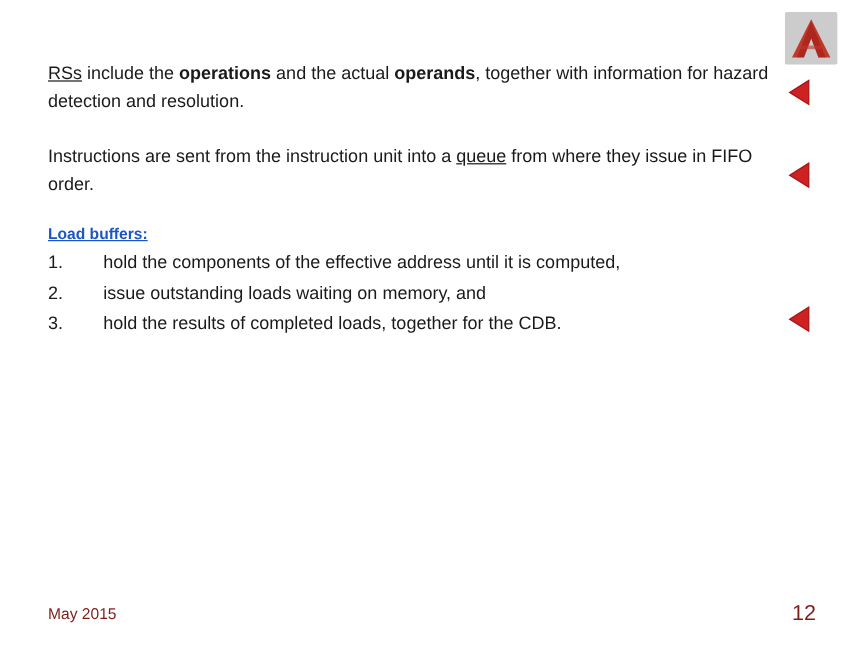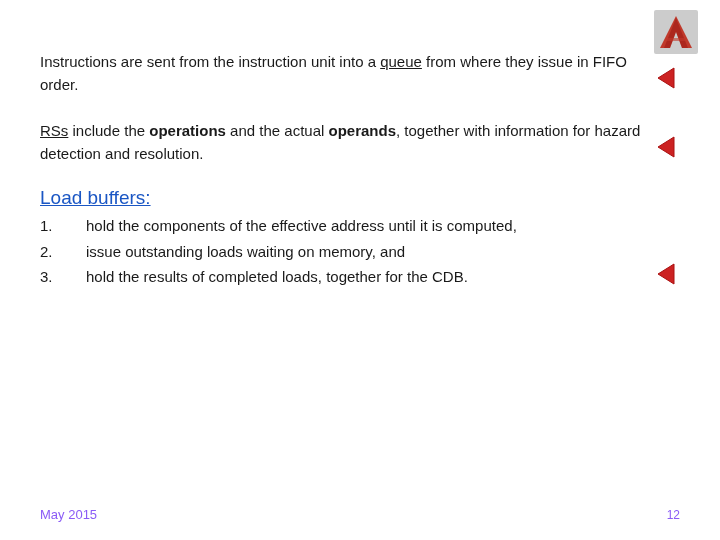--- a/index.html
+++ b/index.html
@@ -55,23 +55,23 @@
     }
 
     
     .load-buffers-section {
       margin-bottom: 18px;
     }
 
     .load-buffers-title {
       color: #1a56c4;
       text-decoration: underline;
-      font-weight: normal;
+      font-weight: bold;
       margin-bottom: 6px;
-      font-size: 19px;
+      font-size: 13px;
     }
 
     .numbered-list {
       list-style: none;
       padding: 0;
     }
 
     .numbered-list li {
       display: flex;
       align-items: flex-start;
@@ -93,56 +93,56 @@
     .footer {
       position: absolute;
       bottom: 18px;
       left: 0;
       width: 100%;
       display: flex;
       justify-content: space-between;
       align-items: center;
       padding: 0 40px;
       font-size: 13px;
-      color: #8b5cf6;
+      color: #7f1d1d;
     }
 
     .footer-left {}
     .footer-center {}
-    .footer-right { font-size: 12px; }
+    .footer-right { font-size: 18px; }
   </style>
 </head>
 <body>
 
 <div class="slide-container">
 
   <div class="logo-area">
     <svg class="logo-shape" viewBox="0 0 44 44" xmlns="http://www.w3.org/2000/svg">
       <rect width="44" height="44" fill="#cccccc" rx="2"></rect>
 
       <polygon points="22,6 38,38 28,38 22,22 16,38 6,38" fill="#c0392b"></polygon>
       <polygon points="10,38 16,38 22,22 28,38 34,38 22,8" fill="#7f0000" opacity="0.3"></polygon>
       <rect x="12" y="28" width="20" height="3" fill="#c0392b" opacity="0.6"></rect>
     </svg>
   </div>
 
   <div class="main-content">
 
     <div class="paragraph-block" style="position:relative; padding-right: 38px;">
-      <span>Instructions are sent from the instruction unit into a </span><span class="underline-text">queue</span><span> from where they issue in FIFO order.</span>
+      <span class="underline-text">RSs</span><span> include the </span><span class="bold-text">operations</span><span> and the actual </span><span class="bold-text">operands</span><span>, together with information for hazard detection and resolution.</span>
       
       <span style="position:absolute; right:0; bottom:-2px;">
         <svg width="28" height="28" viewBox="0 0 28 28" xmlns="http://www.w3.org/2000/svg">
           <polygon points="22,4 22,24 6,14" fill="#cc2222" stroke="#aa1111" stroke-width="1"></polygon>
         </svg>
       </span>
     </div>
 
     <div class="paragraph-block" style="position:relative; padding-right: 38px;">
-      <span class="underline-text">RSs</span><span> include the </span><span class="bold-text">operations</span><span> and the actual </span><span class="bold-text">operands</span><span>, together with information for hazard detection and resolution.</span>
+      <span>Instructions are sent from the instruction unit into a </span><span class="underline-text">queue</span><span> from where they issue in FIFO order.</span>
       
       <span style="position:absolute; right:0; bottom:-2px;">
         <svg width="28" height="28" viewBox="0 0 28 28" xmlns="http://www.w3.org/2000/svg">
           <polygon points="22,4 22,24 6,14" fill="#cc2222" stroke="#aa1111" stroke-width="1"></polygon>
         </svg>
       </span>
     </div>
 
     <div class="load-buffers-section" style="position:relative; padding-right: 38px;">
       <div class="load-buffers-title">Load buffers:</div>

